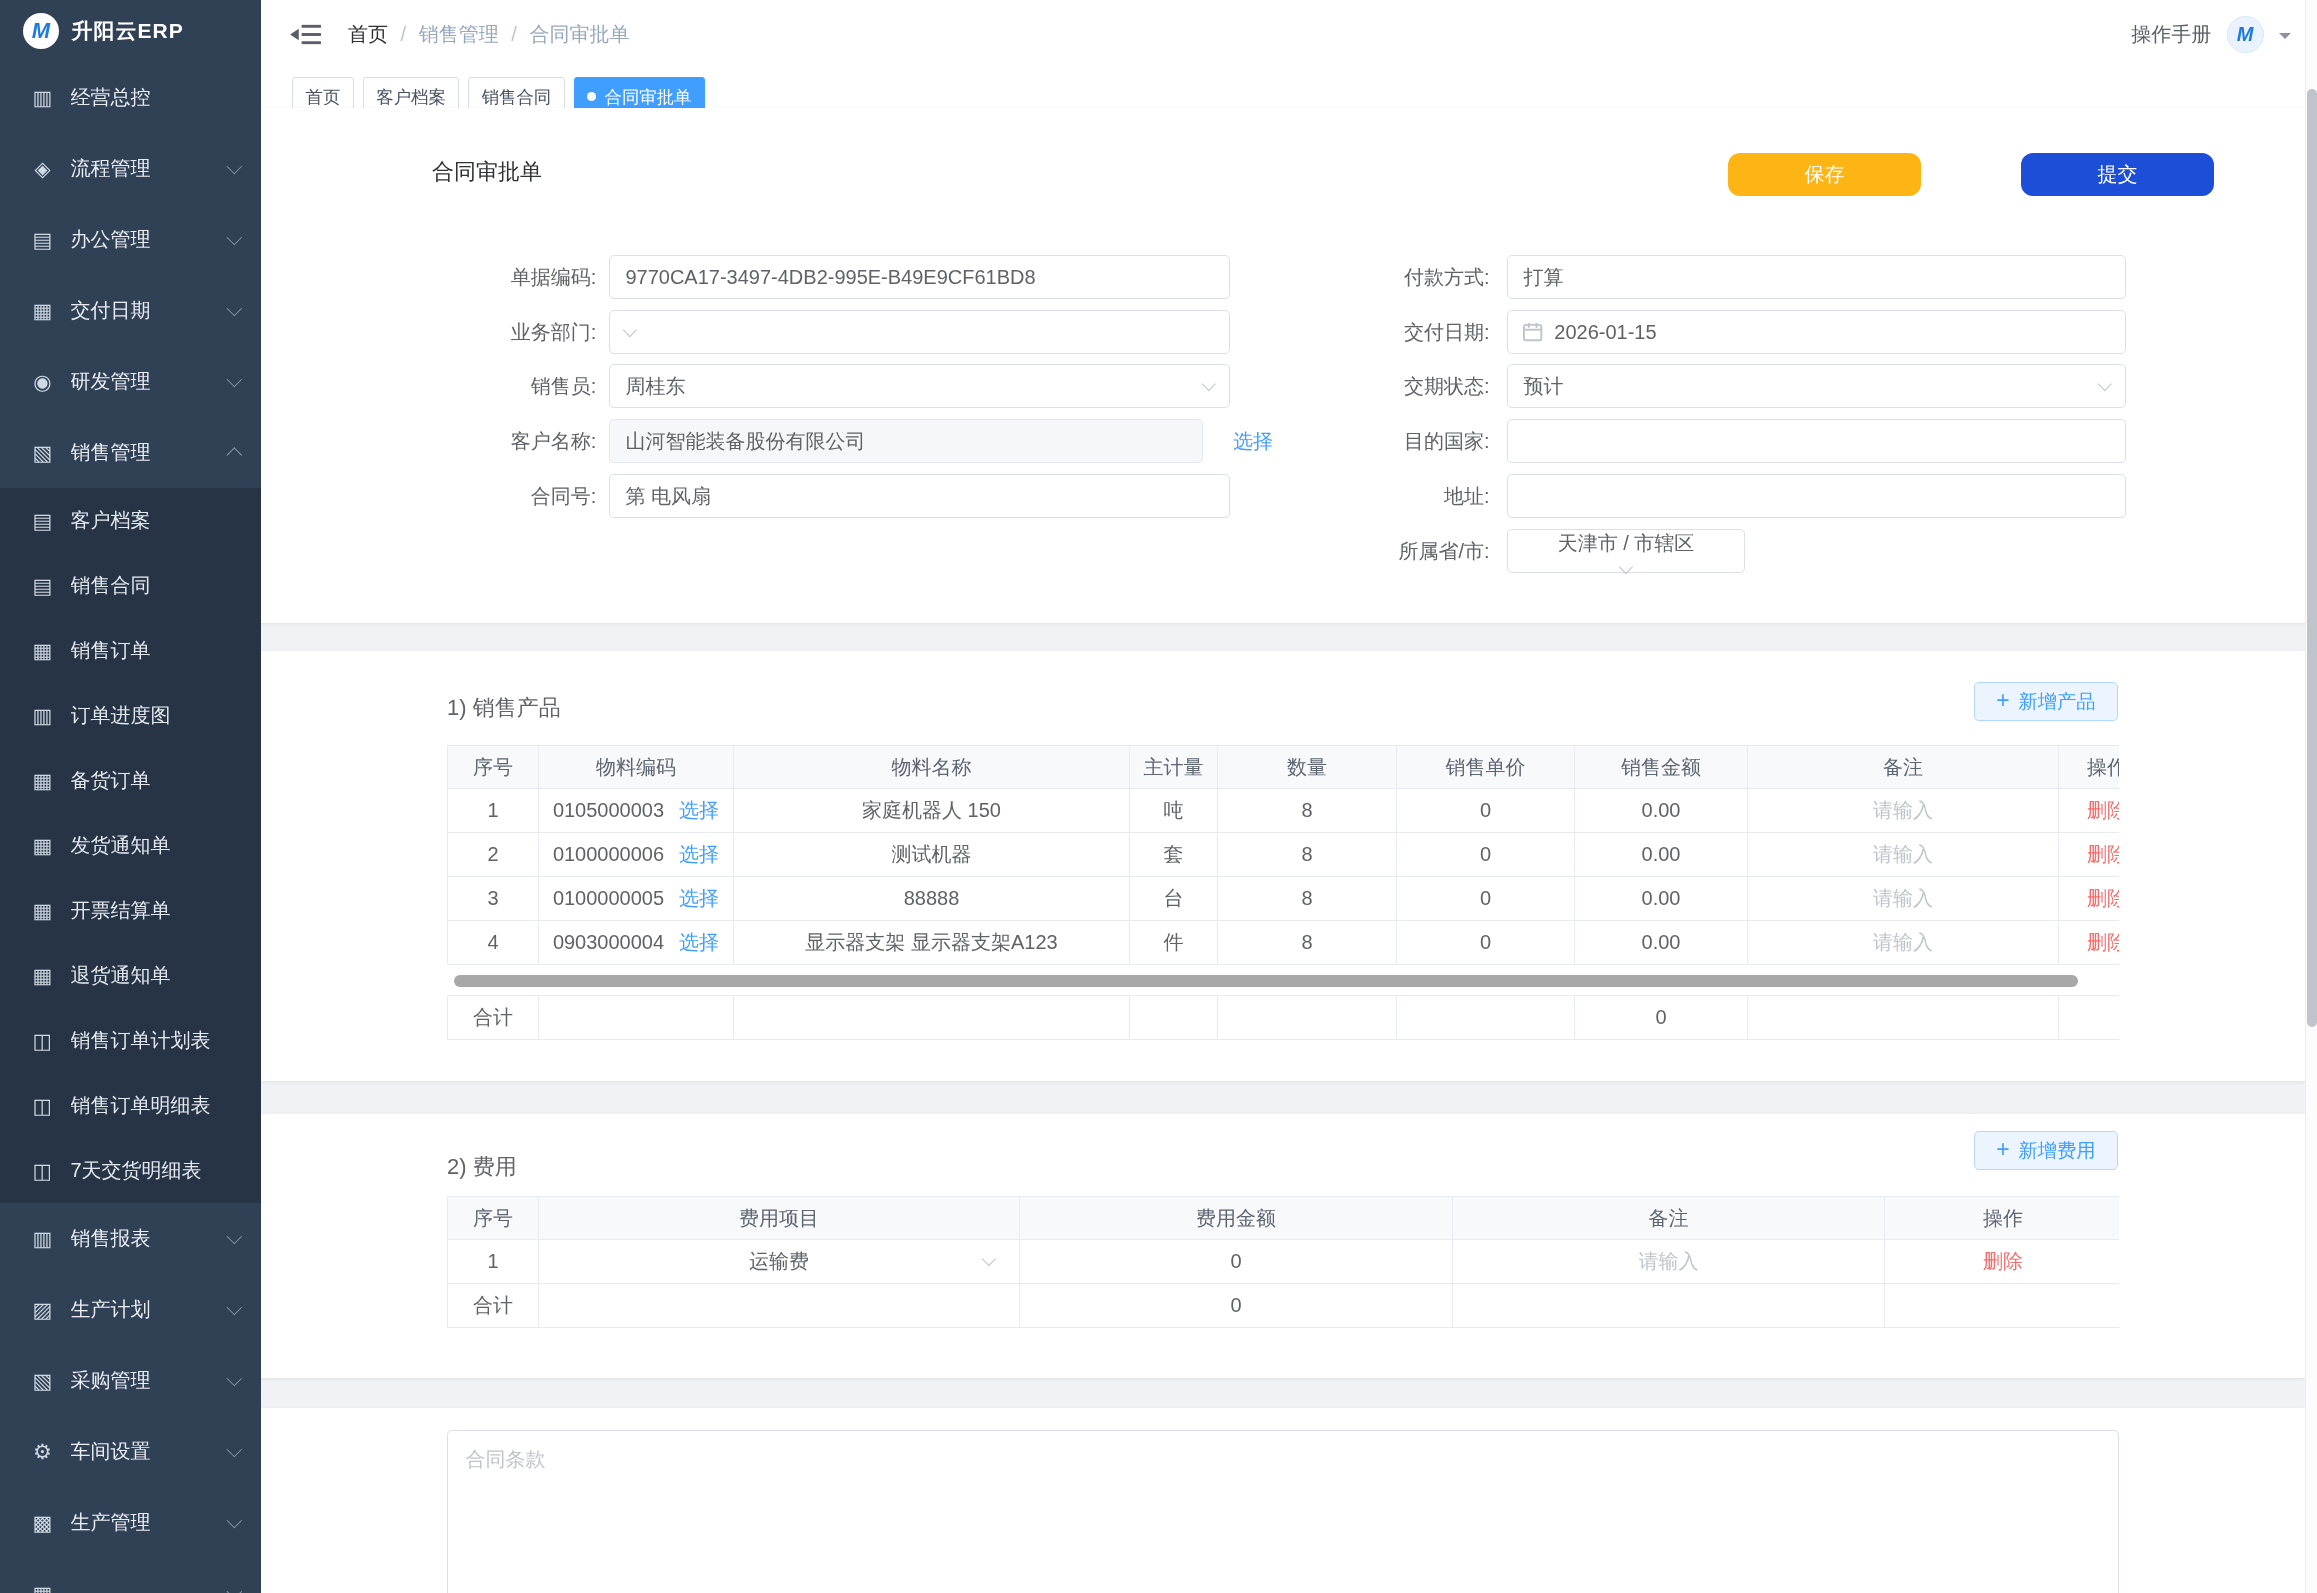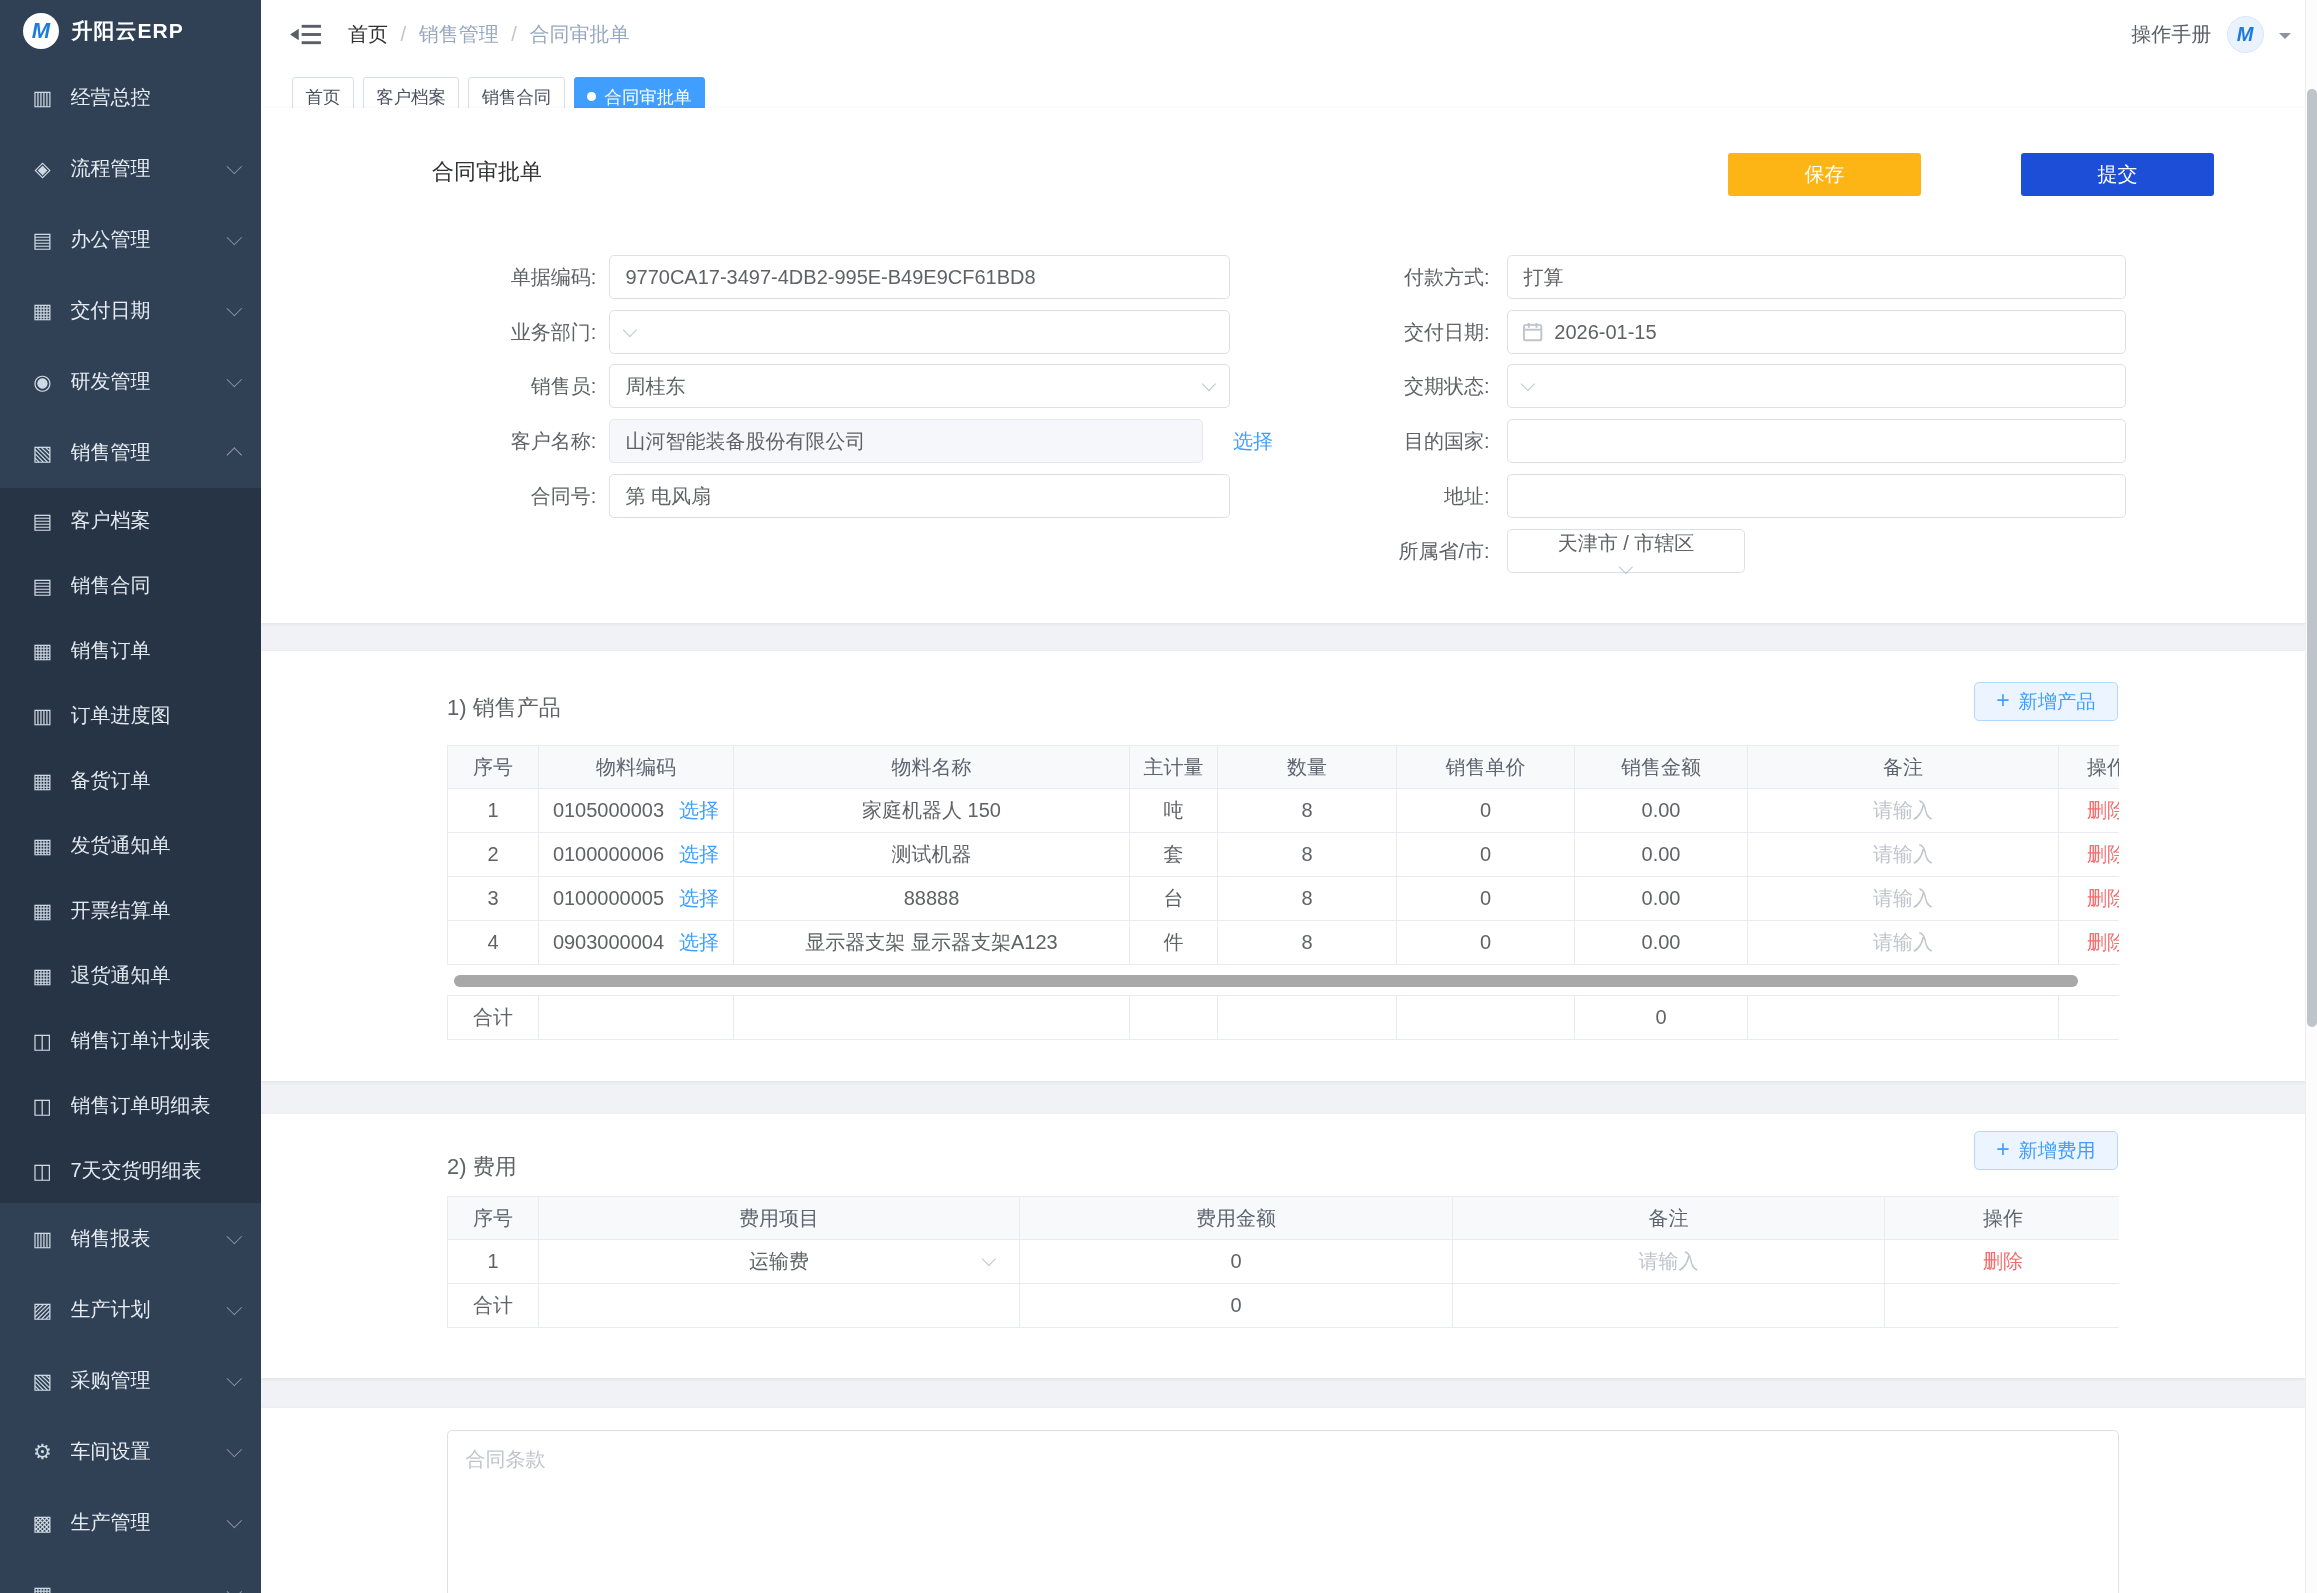--- a/index.html
+++ b/index.html
@@ -39,21 +39,21 @@
   .tab.active::before { content:""; width:8.7px; height:8.7px; border-radius:50%; background:#fff; margin-right:8.7px; }
 
   .card { position:absolute; left:0; right:13.5px; background:#fff; box-shadow:0 1px 3.9px rgba(0,21,41,.08); z-index:2; }
   .card-form { top:108px; height:515px; }
   .card-products { top:651px; height:430px; }
   .card-fees { top:1114px; height:264px; }
   .card-terms { top:1408px; height:232px; }
 
   
   .form-title { position:absolute; left:171px; top:49px; font-size:22px; color:#303133; font-weight:500; }
-  .btn { position:absolute; height:43px; width:193px; border:none; border-radius:3px; color:#fff; font-size:20px; display:flex; align-items:center; justify-content:center; cursor:pointer; top:45px; }
+  .btn { position:absolute; height:43px; width:193px; border:none; border-radius:12px; color:#fff; font-size:20px; display:flex; align-items:center; justify-content:center; cursor:pointer; top:45px; }
   .btn-save { left:1467px; background:#fcb514; }
   .btn-submit { left:1760px; background:#1d4ed8; }
 
   .frow { position:absolute; display:flex; align-items:center; height:44px; }
   .frow.l { left:98px; }
   .frow.r { left:979px; }
   .lab { width:250px; text-align:right; padding-right:12.6px; font-size:20px; color:#606266; flex:none; white-space:nowrap; }
   .frow.r .lab { width:267px; padding-right:17.4px; }
   .ipt { height:44px; border:1px solid #dcdfe6; border-radius:4.8px; background:#fff; font-size:20px; color:#606266; padding:0 15.4px; outline:none; font-family:inherit; }
   input.ipt { width:621px; }
@@ -287,20 +287,21 @@
           <line x1="6" y1="1" x2="6" y2="6" stroke="#c0c4cc" stroke-width="2"></line>
           <line x1="14" y1="1" x2="14" y2="6" stroke="#c0c4cc" stroke-width="2"></line>
           <line x1="1" y1="8" x2="19" y2="8" stroke="#c0c4cc" stroke-width="2"></line>
         </svg>
         <span>2026-01-15</span>
       </div>
     </div>
     <div class="frow r" style="top:256px">
       <span class="lab">交期状态:</span>
       <div class="ipt sel">
+        <span class="val">预计</span>
         <span class="chev-d"></span>
       </div>
     </div>
     <div class="frow r" style="top:311px">
       <span class="lab">目的国家:</span>
       <input class="ipt" value="" style="">
     </div>
     <div class="frow r" style="top:366px">
       <span class="lab">地址:</span>
       <input class="ipt" value="" style="">

